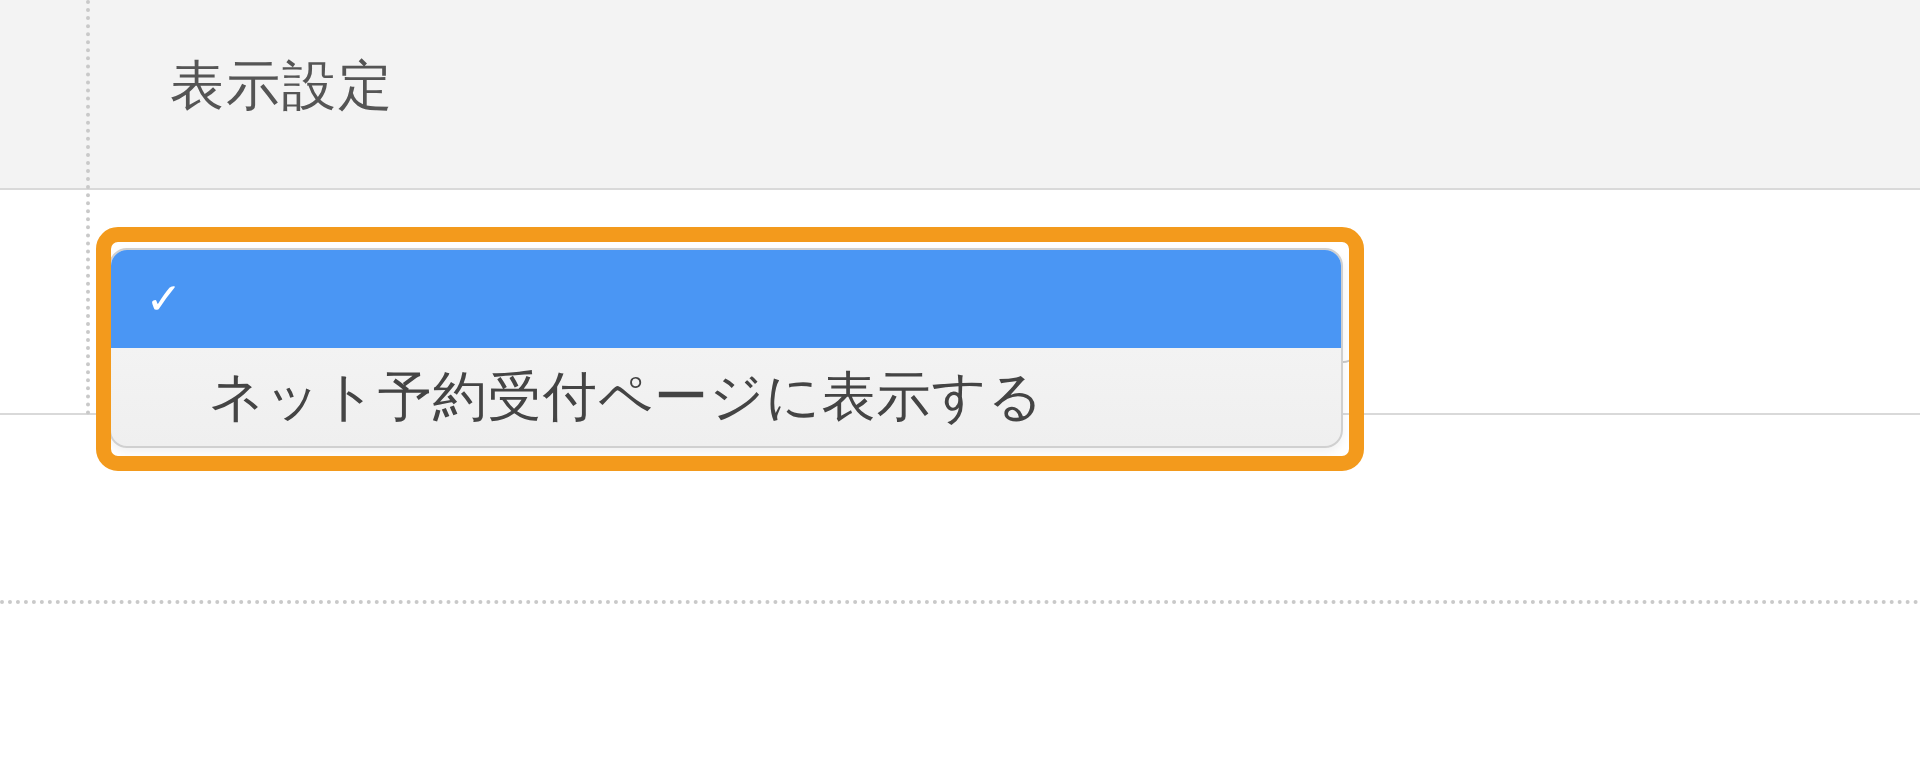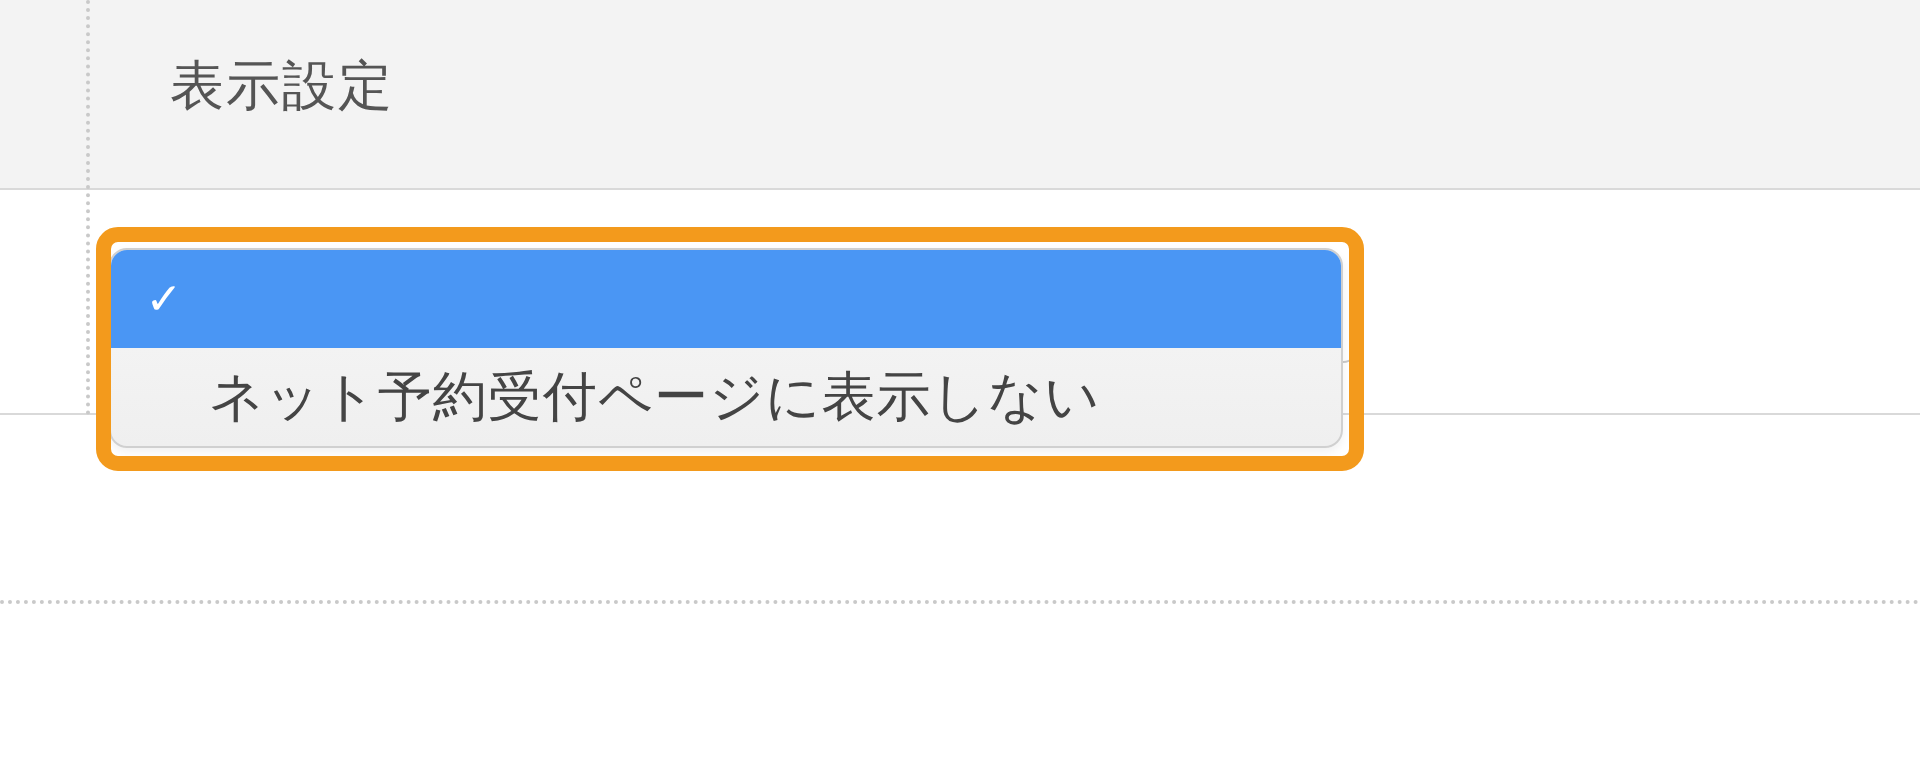--- a/index.html
+++ b/index.html
@@ -142,18 +142,18 @@
   <div class="h-dash"></div>
 
   <div class="select-edge"></div>
 
   <div class="dropdown">
     <div class="option selected">
       <span class="check">✓</span>
     </div>
     <div class="option">
       <span class="check">✓</span>
-      <span class="opt-label">ネット予約受付ページに表示しない</span>
+      <span class="opt-label">ネット予約受付ページに表示する</span>
     </div>
   </div>
 
   <div class="highlight"></div>
 </div>
 
 </body></html>

